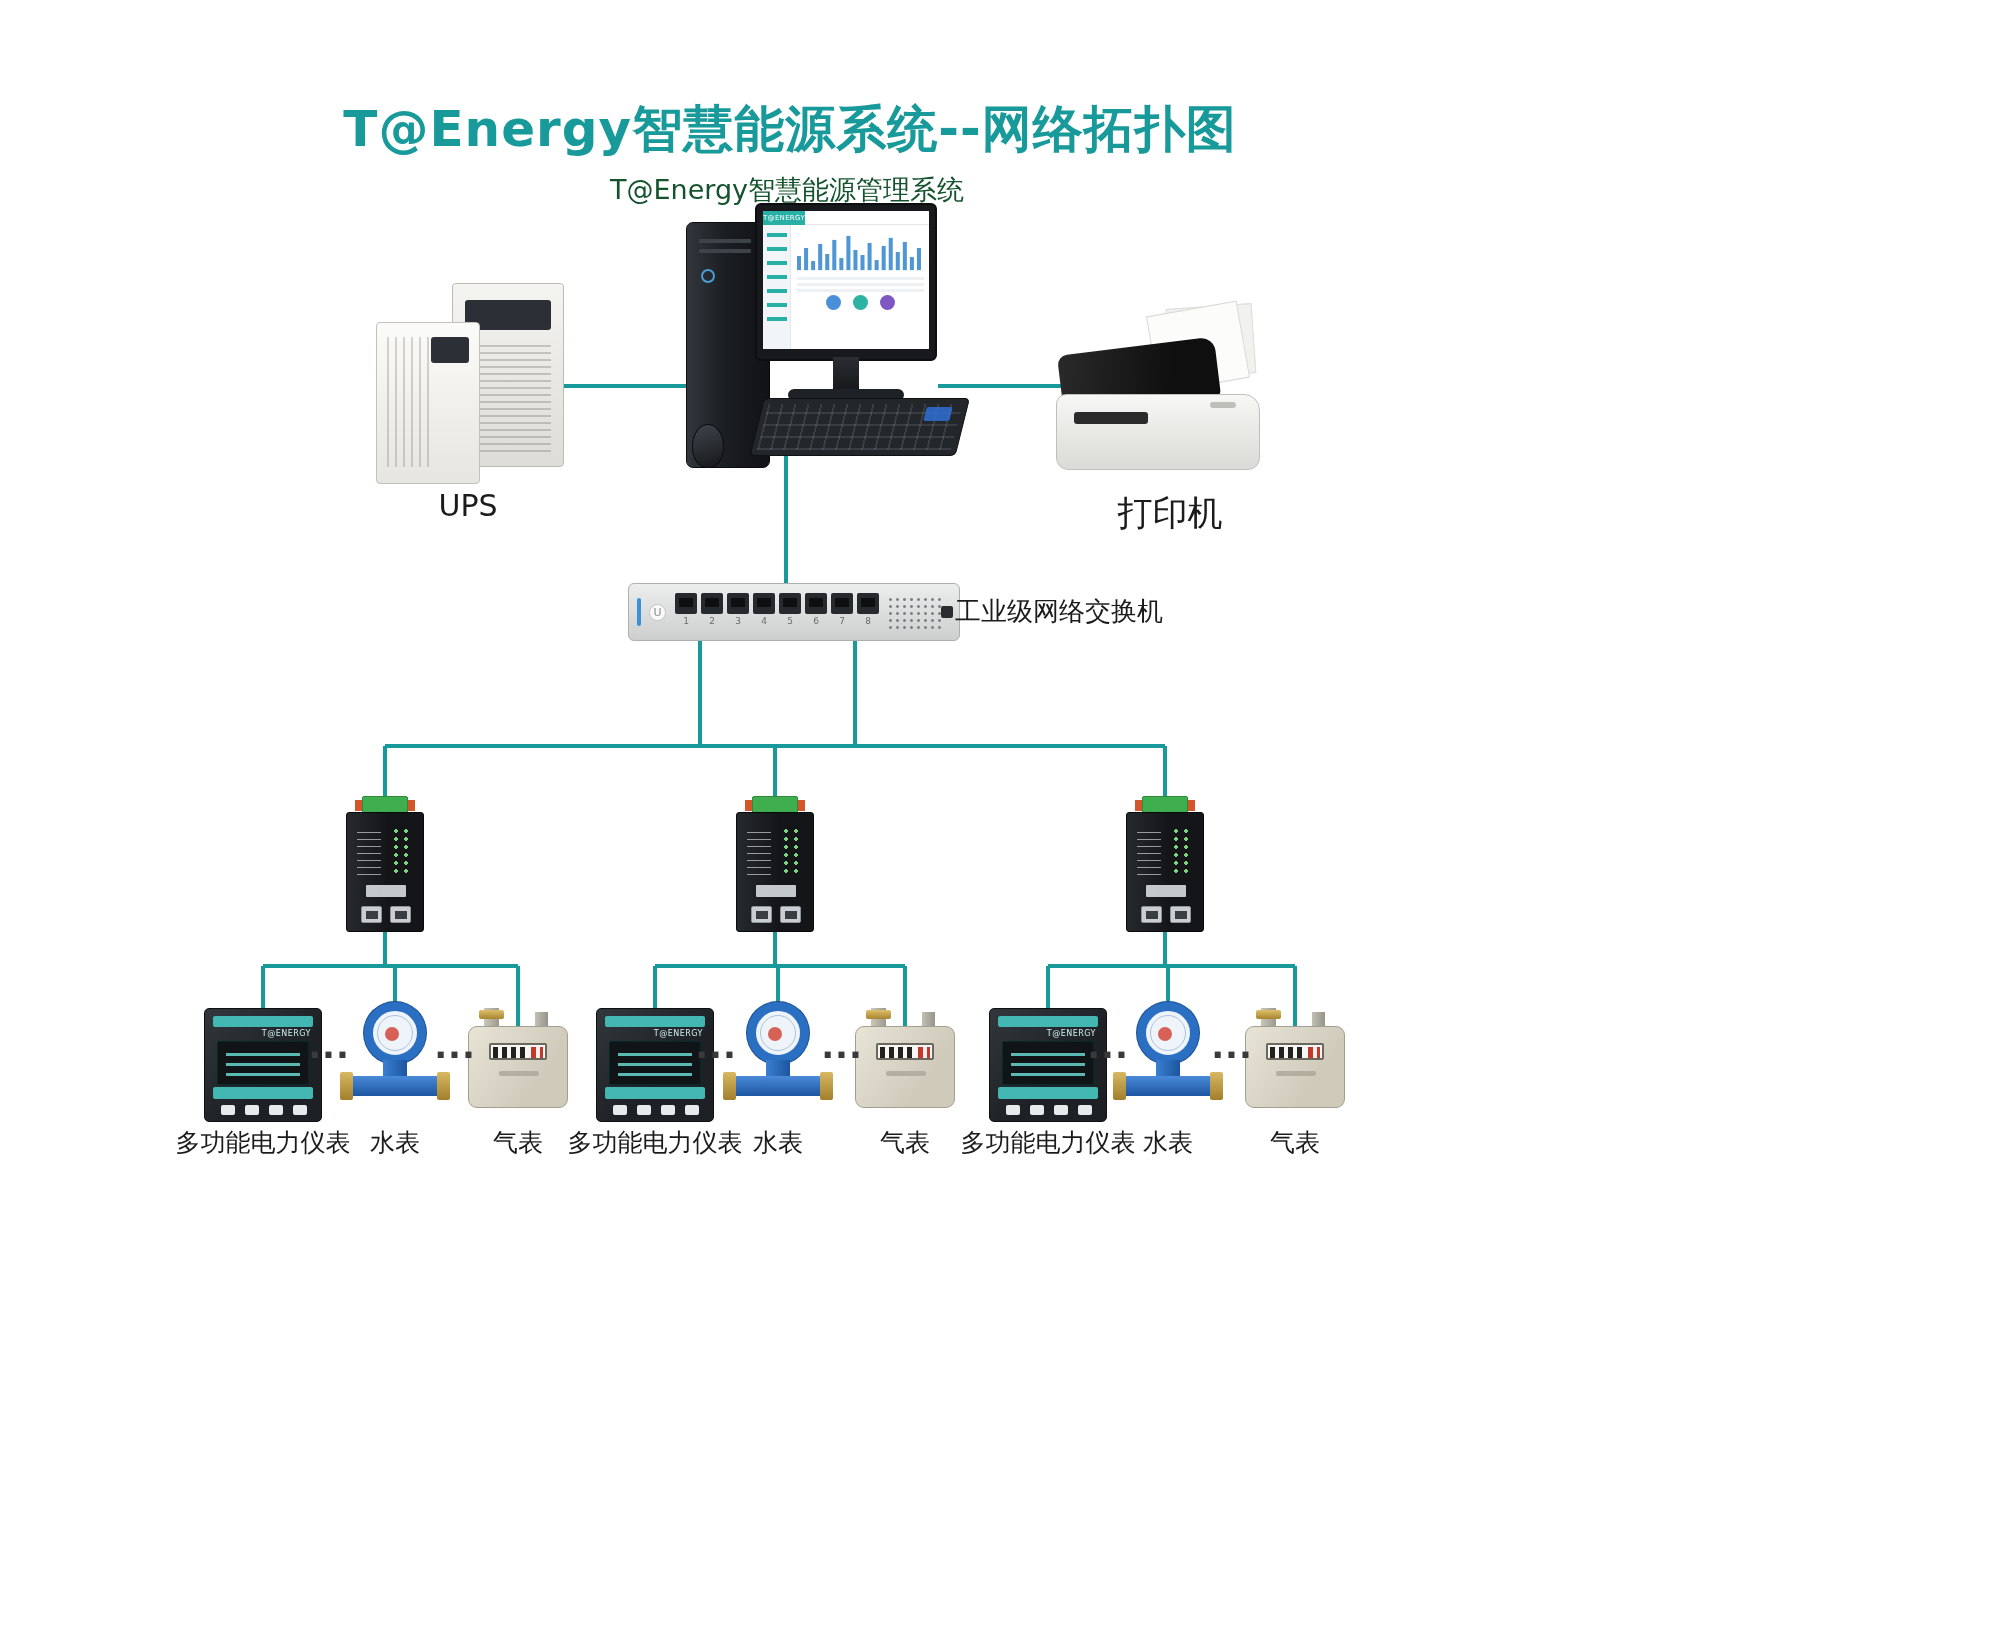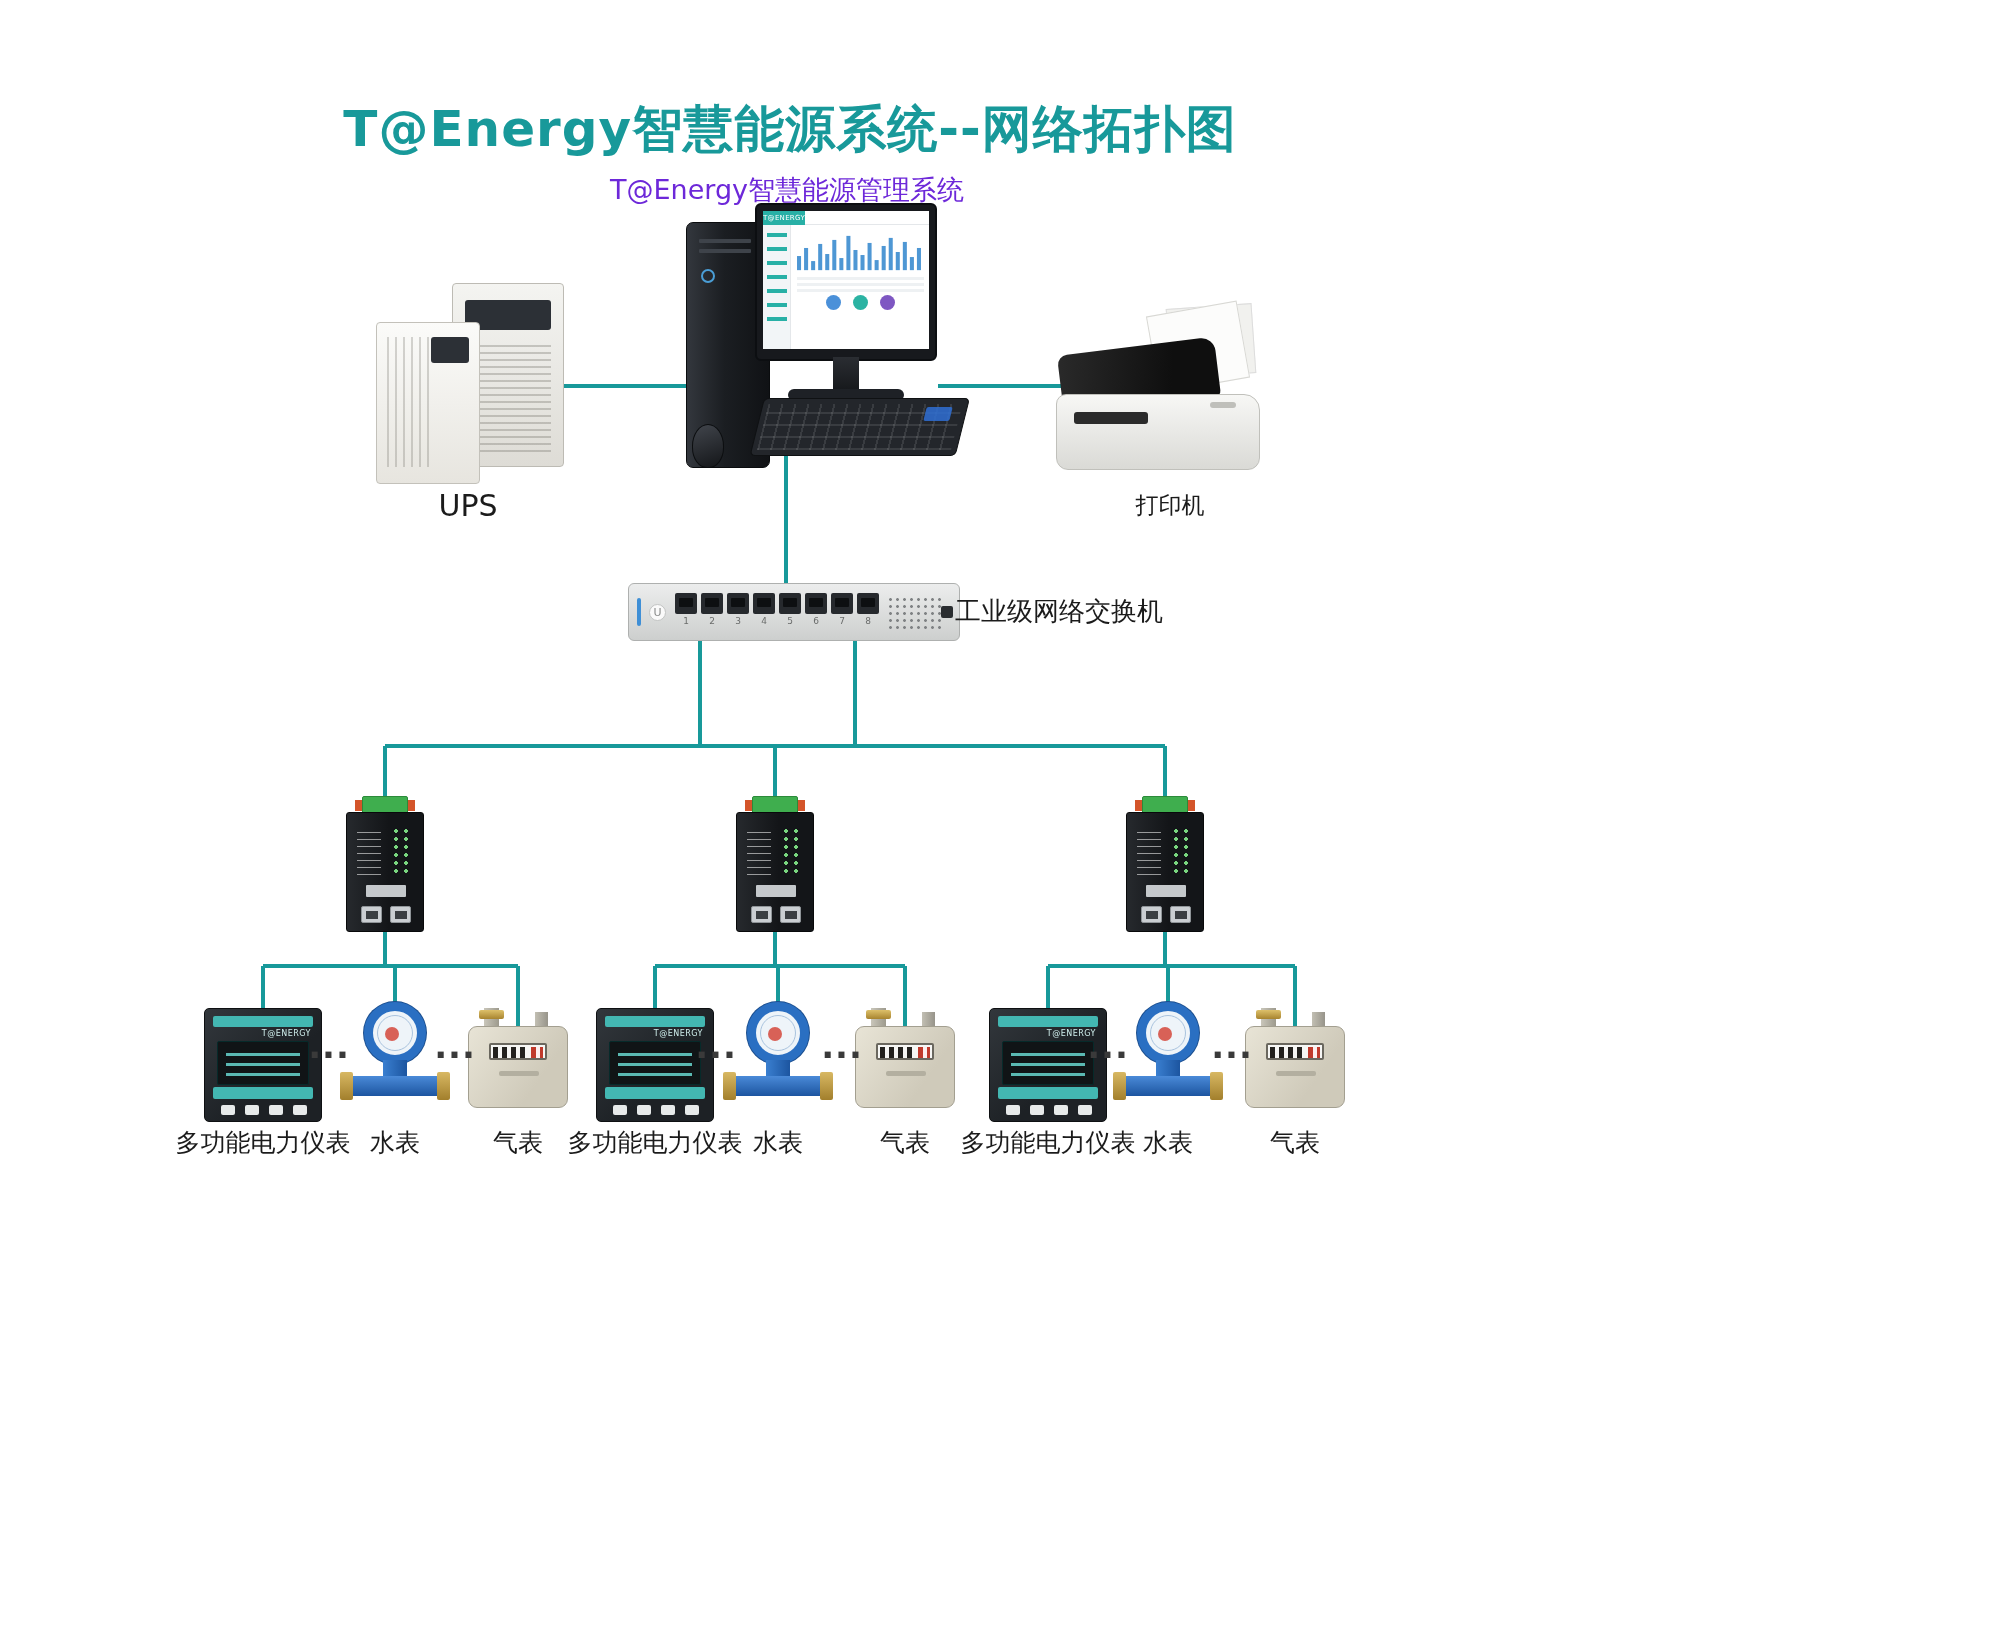--- a/index.html
+++ b/index.html
@@ -8,36 +8,36 @@
           font-family:"DejaVu Sans","Liberation Sans",sans-serif;overflow:hidden}
 
   .lines{position:absolute;left:0;top:0;z-index:1}
   .device{position:absolute;z-index:2}
   .lbl{position:absolute;z-index:3;color:#1b1b1b;white-space:nowrap}
 
   
   .title{position:absolute;left:790px;top:96px;transform:translateX(-50%);
          font-size:50px;font-weight:700;color:#18999a;letter-spacing:1px;z-index:3;white-space:nowrap}
   .subtitle{position:absolute;left:787px;top:172px;transform:translateX(-50%);
-         font-size:27px;color:#6d28d9;z-index:3;white-space:nowrap}
+         font-size:27px;color:#14532d;z-index:3;white-space:nowrap}
 
   
   .ups-back{left:452px;top:283px;width:112px;height:184px;border-radius:4px;
             background:linear-gradient(180deg,#f4f4f1,#dedcd6);border:1px solid #bdbbb4}
   .ups-back::before{content:"";position:absolute;left:12px;top:16px;width:86px;height:30px;background:#2c3036;border-radius:3px}
   .ups-back::after{content:"";position:absolute;left:12px;top:58px;width:86px;height:110px;
             background:repeating-linear-gradient(0deg,rgba(120,118,110,.35) 0 2px,transparent 2px 7px)}
   .ups-front{left:376px;top:322px;width:104px;height:162px;border-radius:4px;
             background:linear-gradient(180deg,#fbfbf9,#e7e5df);border:1px solid #c3c1ba}
   .ups-front::before{content:"";position:absolute;right:10px;top:14px;width:38px;height:26px;background:#2c3036;border-radius:3px}
   .ups-front::after{content:"";position:absolute;left:10px;top:14px;width:48px;height:130px;
             background:repeating-linear-gradient(90deg,rgba(120,118,110,.3) 0 2px,transparent 2px 8px)}
 
   .lbl-ups{left:468px;top:488px;transform:translateX(-50%);font-size:30px}
-  .lbl-printer{left:1170px;top:490px;transform:translateX(-50%);font-size:23px}
+  .lbl-printer{left:1170px;top:490px;transform:translateX(-50%);font-size:35px}
   .lbl-switch{left:955px;top:594px;font-size:26px}
 
   
   .tower{left:686px;top:222px;width:84px;height:246px;border-radius:7px;
          background:linear-gradient(90deg,#33373d 0%,#1b1e22 45%,#101215 100%);border:1px solid #0a0c0e}
   .tower::before{content:"";position:absolute;left:12px;top:16px;width:52px;height:4px;background:#3e434a;
          box-shadow:0 10px 0 #3e434a;border-radius:1px}
   .tower::after{content:"";position:absolute;left:14px;top:46px;width:10px;height:10px;border-radius:50%;border:2px solid #4a9ed6}
 
   .monitor{left:755px;top:203px;width:182px;height:158px;background:#17191d;border:2px solid #0c0e11;border-radius:6px}

